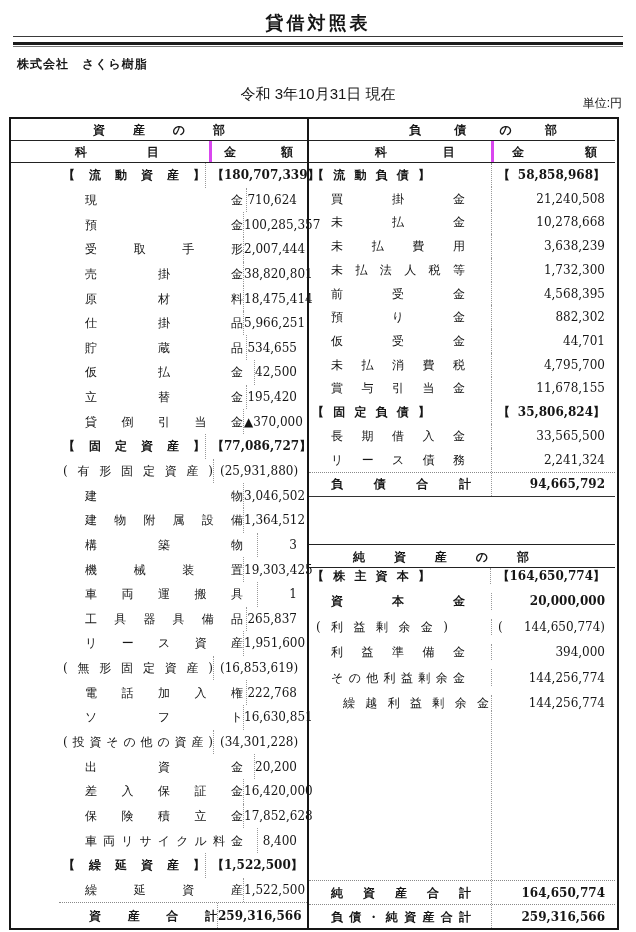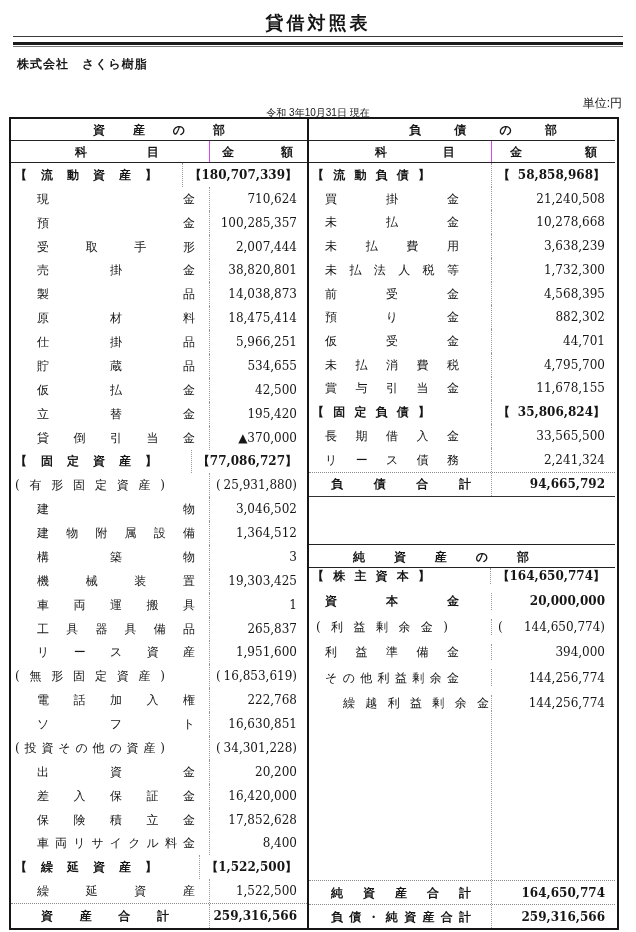--- a/index.html
+++ b/index.html
@@ -11,21 +11,21 @@
   }
 
   .title { position:absolute; top:11px; left:0; width:100%; text-align:center;
            font-size:18px; font-weight:bold; letter-spacing:3px;
            font-family:"Liberation Sans","DejaVu Sans",sans-serif; }
   .rule-thin  { position:absolute; top:36px; left:13px; width:610px; border-top:1px solid #3a3a3a; }
   .rule-thick { position:absolute; top:42px; left:13px; width:610px; height:5px;
                 border-top:3px solid #1b1b1b; border-bottom:1px solid #777; }
   .company { position:absolute; top:56px; left:17px; font-size:12px; font-weight:bold;
              letter-spacing:1px; font-family:"Liberation Sans","DejaVu Sans",sans-serif; }
-  .dateline { position:absolute; top:106px; left:0; width:100%; text-align:center; font-size:10px;
+  .dateline { position:absolute; top:85px; left:0; width:100%; text-align:center; font-size:15px;
               font-family:"Liberation Sans","DejaVu Sans",sans-serif; }
   .unit { position:absolute; top:95px; right:14px; font-size:12px;
           font-family:"Liberation Sans","DejaVu Sans",sans-serif;text-align:right; }
 
   .bs { position:absolute; top:117px; left:9px; width:610px; height:813px;
         border:2px solid #161616; display:flex; font-size:12px; line-height:1; }
   .half { display:flex; flex-direction:column; }
   .lt { width:298px; border-right:2px solid #161616; }
   .rt { width:306px; }
 
@@ -35,25 +35,25 @@
   .jh-assets { padding-left:82px; padding-right:82px; }
   .jh-liab   { padding-left:100px; padding-right:58px; }
   .net-hdr { height:23.875px; border-top:1px solid #222; border-bottom:1px solid #222;
              font-weight:bold; font-family:"Liberation Sans","DejaVu Sans",sans-serif;
              text-align:justify; text-align-last:justify; padding:6px 86px 0 44px; }
   .col-hdr { height:22px; border-bottom:1px solid #222; display:flex;
              font-family:"Liberation Sans","DejaVu Sans",sans-serif; font-weight:bold; }
   .ch-name { text-align:justify; text-align-last:justify; padding-top:5px; }
   .lt .ch-name { width:198px; padding-left:64px; padding-right:50px; }
   .rt .ch-name { width:182px; padding-left:66px; padding-right:36px; }
-  .ch-amt { flex:1; border-left:1px solid #d946ef; text-align:justify; text-align-last:justify; padding-top:5px; }
+  .ch-amt { flex:1; border-left:3px solid #d946ef; text-align:justify; text-align-last:justify; padding-top:5px; }
   .lt .ch-amt { padding-left:12px; padding-right:14px; }
   .rt .ch-amt { padding-left:18px; padding-right:18px; }
 
-  .rows { flex:1; display:flex; flex-direction:column; }
+  .rows { flex:1; display:flex; flex-direction:column;margin-left:48px; }
   .blockA { height:334.25px; display:flex; flex-direction:column; border-bottom:1px solid #333; }
   .gap { height:46.75px; }
   .blockB { height:143.25px; display:flex; flex-direction:column;gap:9px; }
   .filler { flex:1; display:flex; }
   .filler .nm-c { width:198px; }
   .rt .filler .nm-c { width:182px; }
 
   .r { display:flex; align-items:center; }
   .rows .r, .blockA .r, .blockB .r { flex:1; }
   .blockC .r { height:23.875px; }
@@ -65,21 +65,21 @@
   .rt .nm-c { width:182px; }
   .amt-c { flex:1; align-self:stretch; border-left:1px dotted #999;
            display:flex; align-items:center; justify-content:flex-end; padding-right:10px; }
   .amt-c.split { justify-content:space-between; padding-left:6px; }
 
   .nm { display:inline-block; text-align:justify; text-align-last:justify; }
   .lt .t-item  { margin-left:26px; width:158px; }
   .lt .t-sec   { margin-left:4px;  width:142px; }
   .lt .t-paren { margin-left:4px;  width:150px; }
   .lt .t-total { margin-left:30px; width:128px; }
-  .rt .t-item  { margin-left:16px; width:134px; }
+  .rt .t-item  { margin-left:22px; width:134px; }
   .rt .t-item2 { margin-left:34px; width:146px; }
   .rt .t-sec   { margin-left:3px;  width:118px; }
   .rt .t-paren { margin-left:7px;  width:132px; }
   .rt .t-total { margin-left:22px; width:140px; }
 </style>
 </head>
 <body>
 
 <div class="page">
   <div class="title">貸借対照表</div>
@@ -126,26 +126,20 @@
             <div class="amt-c">2,007,444</div>
           </div>
           <div class="r">
             <div class="nm-c">
               <span class="nm t-item">売掛金</span>
             </div>
             <div class="amt-c">38,820,801</div>
           </div>
           <div class="r">
             <div class="nm-c">
-              <span class="nm t-item">製品</span>
-            </div>
-            <div class="amt-c">14,038,873</div>
-          </div>
-          <div class="r">
-            <div class="nm-c">
               <span class="nm t-item">原材料</span>
             </div>
             <div class="amt-c">18,475,414</div>
           </div>
           <div class="r">
             <div class="nm-c">
               <span class="nm t-item">仕掛品</span>
             </div>
             <div class="amt-c">5,966,251</div>
           </div>

